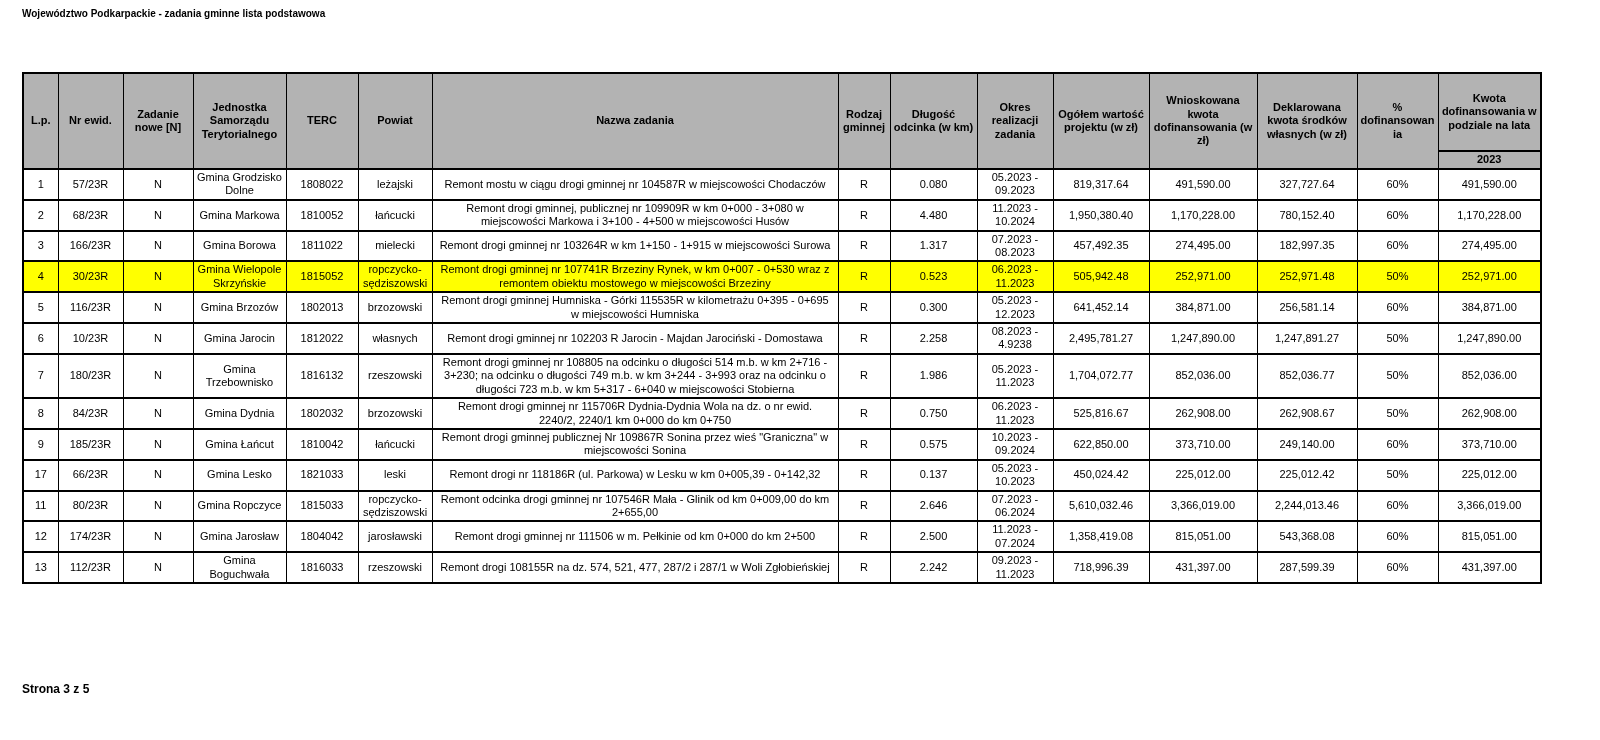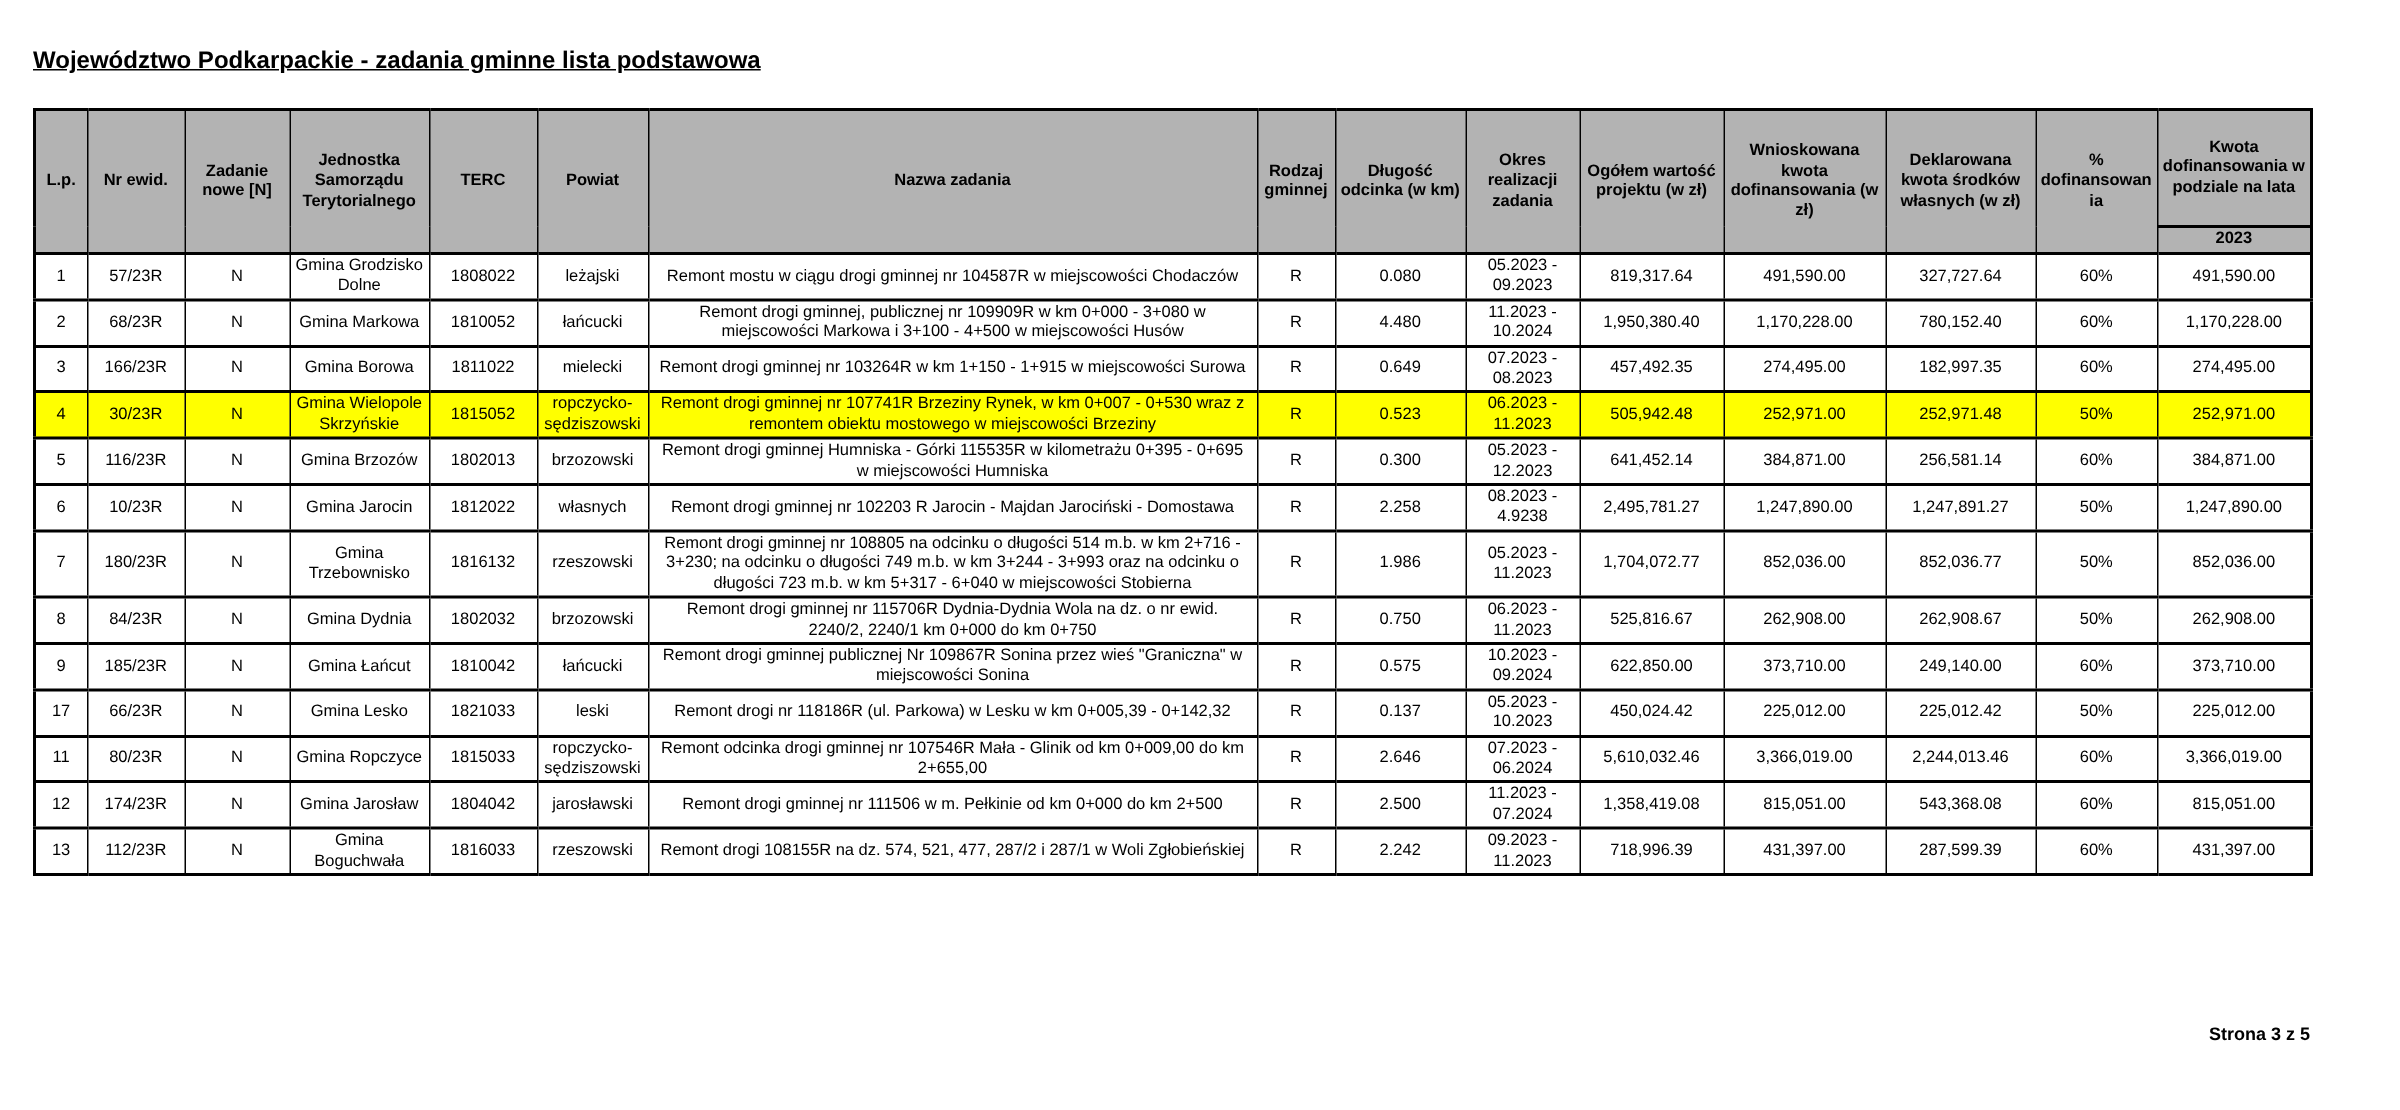--- a/index.html
+++ b/index.html
@@ -13,25 +13,24 @@
     color: #000;
   }
   .page {
     position: relative;
     width: 1600px;
     height: 740px;
   }
   .doc-title {
     position: absolute;
     left: 22px;
-    top: 32px;
-    font-size: 16px;
+    top: 8px;
+    font-size: 10px;
     font-weight: bold;
     white-space: nowrap;
-    text-decoration: underline;
   }
   table.main {
     position: absolute;
     left: 22px;
     top: 72px;
     width: 1518px;
     border-collapse: collapse;
     table-layout: fixed;
     border: 2px solid #000;
   }
@@ -55,21 +54,21 @@
   thead tr.main-header { height: 78px; }
   thead tr.sub-header  { height: 18px; }
   tbody tr { background: #ffffff; }
   tbody tr.highlight td { background: #ffff00; }
   td.cell-nazwa { padding: 1px 6px; }
   .page-footer {
     position: absolute;
     left: 22px;
     top: 682px;
     width: 1518px;
-    text-align: right;
+    text-align: left;
     font-size: 12px;
     font-weight: bold;
   }
 </style>
 </head>
 <body>
 
 <div class="page">
 
   <div class="doc-title">Województwo Podkarpackie - zadania gminne lista podstawowa</div>
@@ -151,21 +150,21 @@
         </tr>
         <tr>
           <td class="cell-lp">3</td>
           <td class="cell-nr_ewid">166/23R</td>
           <td class="cell-nowe">N</td>
           <td class="cell-jst">Gmina Borowa</td>
           <td class="cell-terc">1811022</td>
           <td class="cell-powiat">mielecki</td>
           <td class="cell-nazwa">Remont drogi gminnej nr 103264R w km 1+150 - 1+915 w miejscowości Surowa</td>
           <td class="cell-rodzaj">R</td>
-          <td class="cell-dlugosc">0.649</td>
+          <td class="cell-dlugosc">1.317</td>
           <td class="cell-okres">07.2023 - 08.2023</td>
           <td class="cell-ogolem">457,492.35</td>
           <td class="cell-wnioskowana">274,495.00</td>
           <td class="cell-deklarowana">182,997.35</td>
           <td class="cell-procent">60%</td>
           <td class="cell-kwota_2023">274,495.00</td>
         </tr>
         <tr class="highlight">
           <td class="cell-lp">4</td>
           <td class="cell-nr_ewid">30/23R</td>

